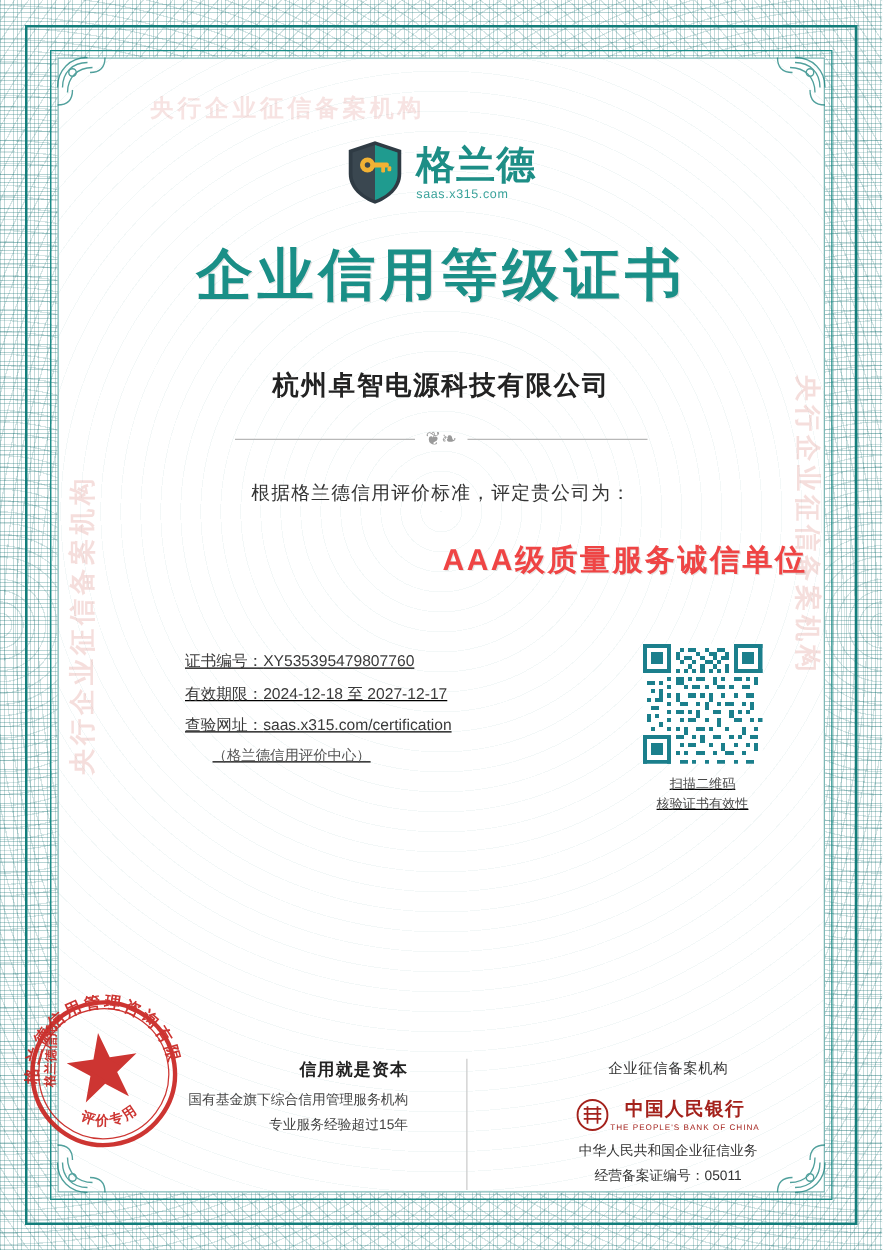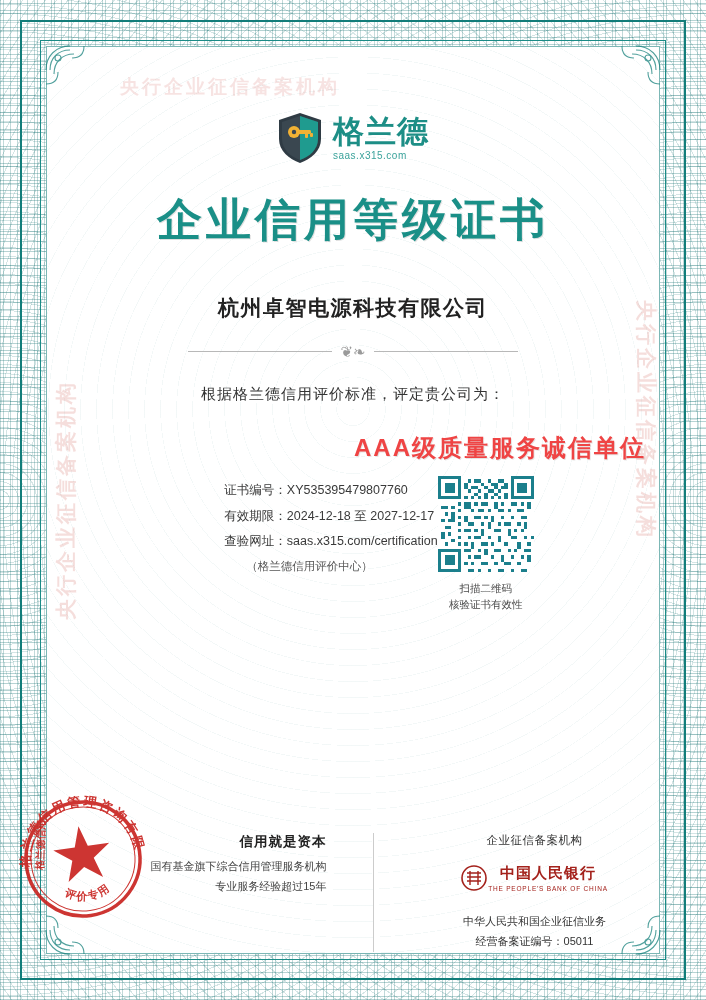--- a/index.html
+++ b/index.html
@@ -174,25 +174,26 @@
     margin-top: 28px;
     text-align: right;
     font-size: 24px;
     font-weight: 700;
     color: #ef4444;
     letter-spacing: 2px;
     text-shadow: 1px 1px 0 rgba(0,0,0,0.10);
   }
 
   .details-row {
-    margin-top: 14px;
+    margin-top: 53px;
     display: flex;
     align-items: flex-start;
-    justify-content: center;
+    justify-content: space-between;
     padding: 0 36px 0 88px;
+    text-decoration: underline;
   }
   .details {
     font-size: 12.5px;
     color: #3a3a3a;
     line-height: 2.05;
   }
   .details .k { color: #3a3a3a; }
   .details .v { color: #3a3a3a; }
   .details .note {
     color: #555555;
@@ -278,21 +279,21 @@
     color: #a4221c;
     letter-spacing: 1px;
   }
   .pboc-en {
     margin-top: 2px;
     font-size: 6.5px;
     color: #a4221c;
     letter-spacing: 0.8px;
   }
   .footer-right .fr-line {
-    margin-top: 20px;
+    margin-top: 6px;
     font-size: 11px;
     color: #333333;
     line-height: 1.8;
   }
   .footer-sep {
     width: 1px;
     align-self: stretch;
     background: #cccccc;
   }
 </style>

